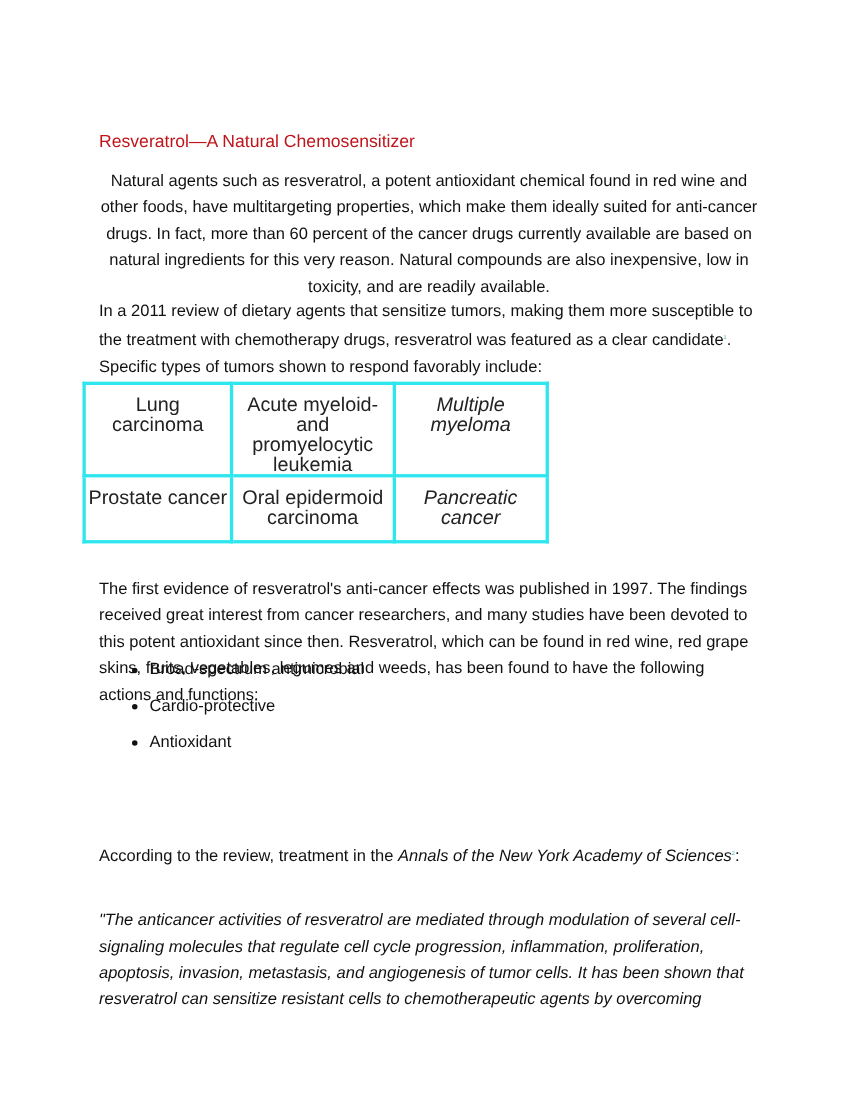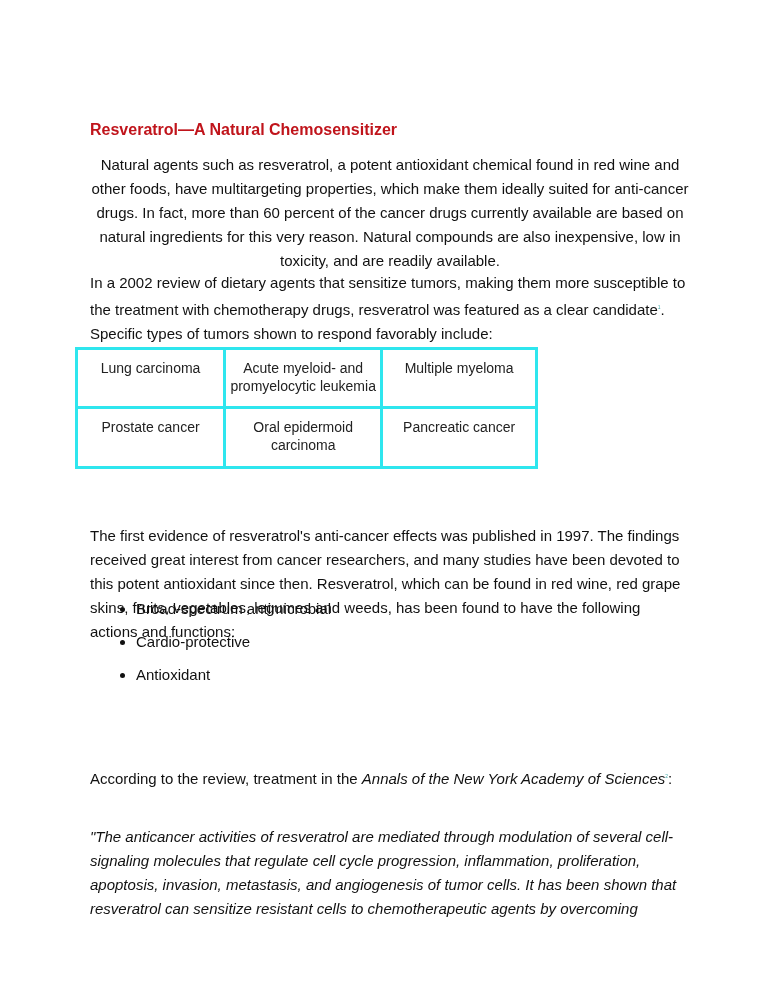--- a/index.html
+++ b/index.html
@@ -19,21 +19,21 @@
       position: absolute;
       left: 90px;
       top: 0;
       width: 600px;
     }
     .title {
       position: absolute;
       top: 121px;
       left: 0;
       font-size: 16px;
-      font-weight: bold;
+      font-weight: normal;
       color: #c0141b;
       white-space: nowrap;
       margin: 0;
     }
     .para {
       position: absolute;
       left: 0;
       width: 600px;
       font-size: 15px;
       line-height: 24px;
@@ -47,38 +47,38 @@
     .ref {
       font-size: 5px;
       color: #4aa;
       vertical-align: super;
       text-decoration: none;
     }
     .tumor-table {
       position: absolute;
       left: 75px;
       top: 347px;
-      width: 463px;
+      width: 424px;
       height: 119px;
       border-collapse: collapse;
       border: 3px solid #2ee6ee;
-      font-size: 14px;
+      font-size: 18px;
       line-height: 18px;
       color: #222;
     }
     .tumor-table td {
       border: 3px solid #2ee6ee;
       text-align: center;
       vertical-align: top;
       padding: 9px 2px 0 2px;
       box-sizing: border-box;
     }
     .tumor-table td.c1 { width: 154px; }
     .tumor-table td.c2 { width: 162px; }
-    .tumor-table td.c3 { width: 161px; }
+    .tumor-table td.c3 { width: 161px; font-style: italic; }
     .tumor-table tr.r1 td { height: 59px; }
     .tumor-table tr.r2 td { height: 60px; }
     .bullets {
       position: absolute;
       left: 118px;
       top: 597px;
       margin: 0;
       padding: 0;
       list-style: none;
       font-size: 15px;
@@ -102,21 +102,21 @@
     em { font-style: italic; }
   </style>
 </head>
 <body>
 
 <div class="page">
   <h2 class="title">Resveratrol—A Natural Chemosensitizer</h2>
 
   <p class="para p1">Natural agents such as resveratrol, a potent antioxidant chemical found in red wine and other foods, have multitargeting properties, which make them ideally suited for anti-cancer drugs. In fact, more than 60 percent of the cancer drugs currently available are based on natural ingredients for this very reason. Natural compounds are also inexpensive, low in toxicity, and are readily available.</p>
 
-  <p class="para p2"><span>In a 2002 review of dietary agents that sensitize tumors, making them more susceptible to the treatment with chemotherapy drugs, resveratrol was featured as a clear candidate</span><a class="ref">1</a><span>. Specific types of tumors shown to respond favorably include:</span></p>
+  <p class="para p2"><span>In a 2011 review of dietary agents that sensitize tumors, making them more susceptible to the treatment with chemotherapy drugs, resveratrol was featured as a clear candidate</span><a class="ref">1</a><span>. Specific types of tumors shown to respond favorably include:</span></p>
 
   <p class="para p3">The first evidence of resveratrol's anti-cancer effects was published in 1997. The findings received great interest from cancer researchers, and many studies have been devoted to this potent antioxidant since then. Resveratrol, which can be found in red wine, red grape skins, fruits, vegetables, legumes and weeds, has been found to have the following actions and functions:</p>
 
   <p class="para p4"><span>According to the review, treatment in the </span><em>Annals of the New York Academy of Sciences</em><a class="ref">2</a><span>:</span></p>
 
   <p class="para p5">"The anticancer activities of resveratrol are mediated through modulation of several cell-signaling molecules that regulate cell cycle progression, inflammation, proliferation, apoptosis, invasion, metastasis, and angiogenesis of tumor cells. It has been shown that resveratrol can sensitize resistant cells to chemotherapeutic agents by overcoming</p>
 </div>
 
 <table class="tumor-table">
   <tbody>

